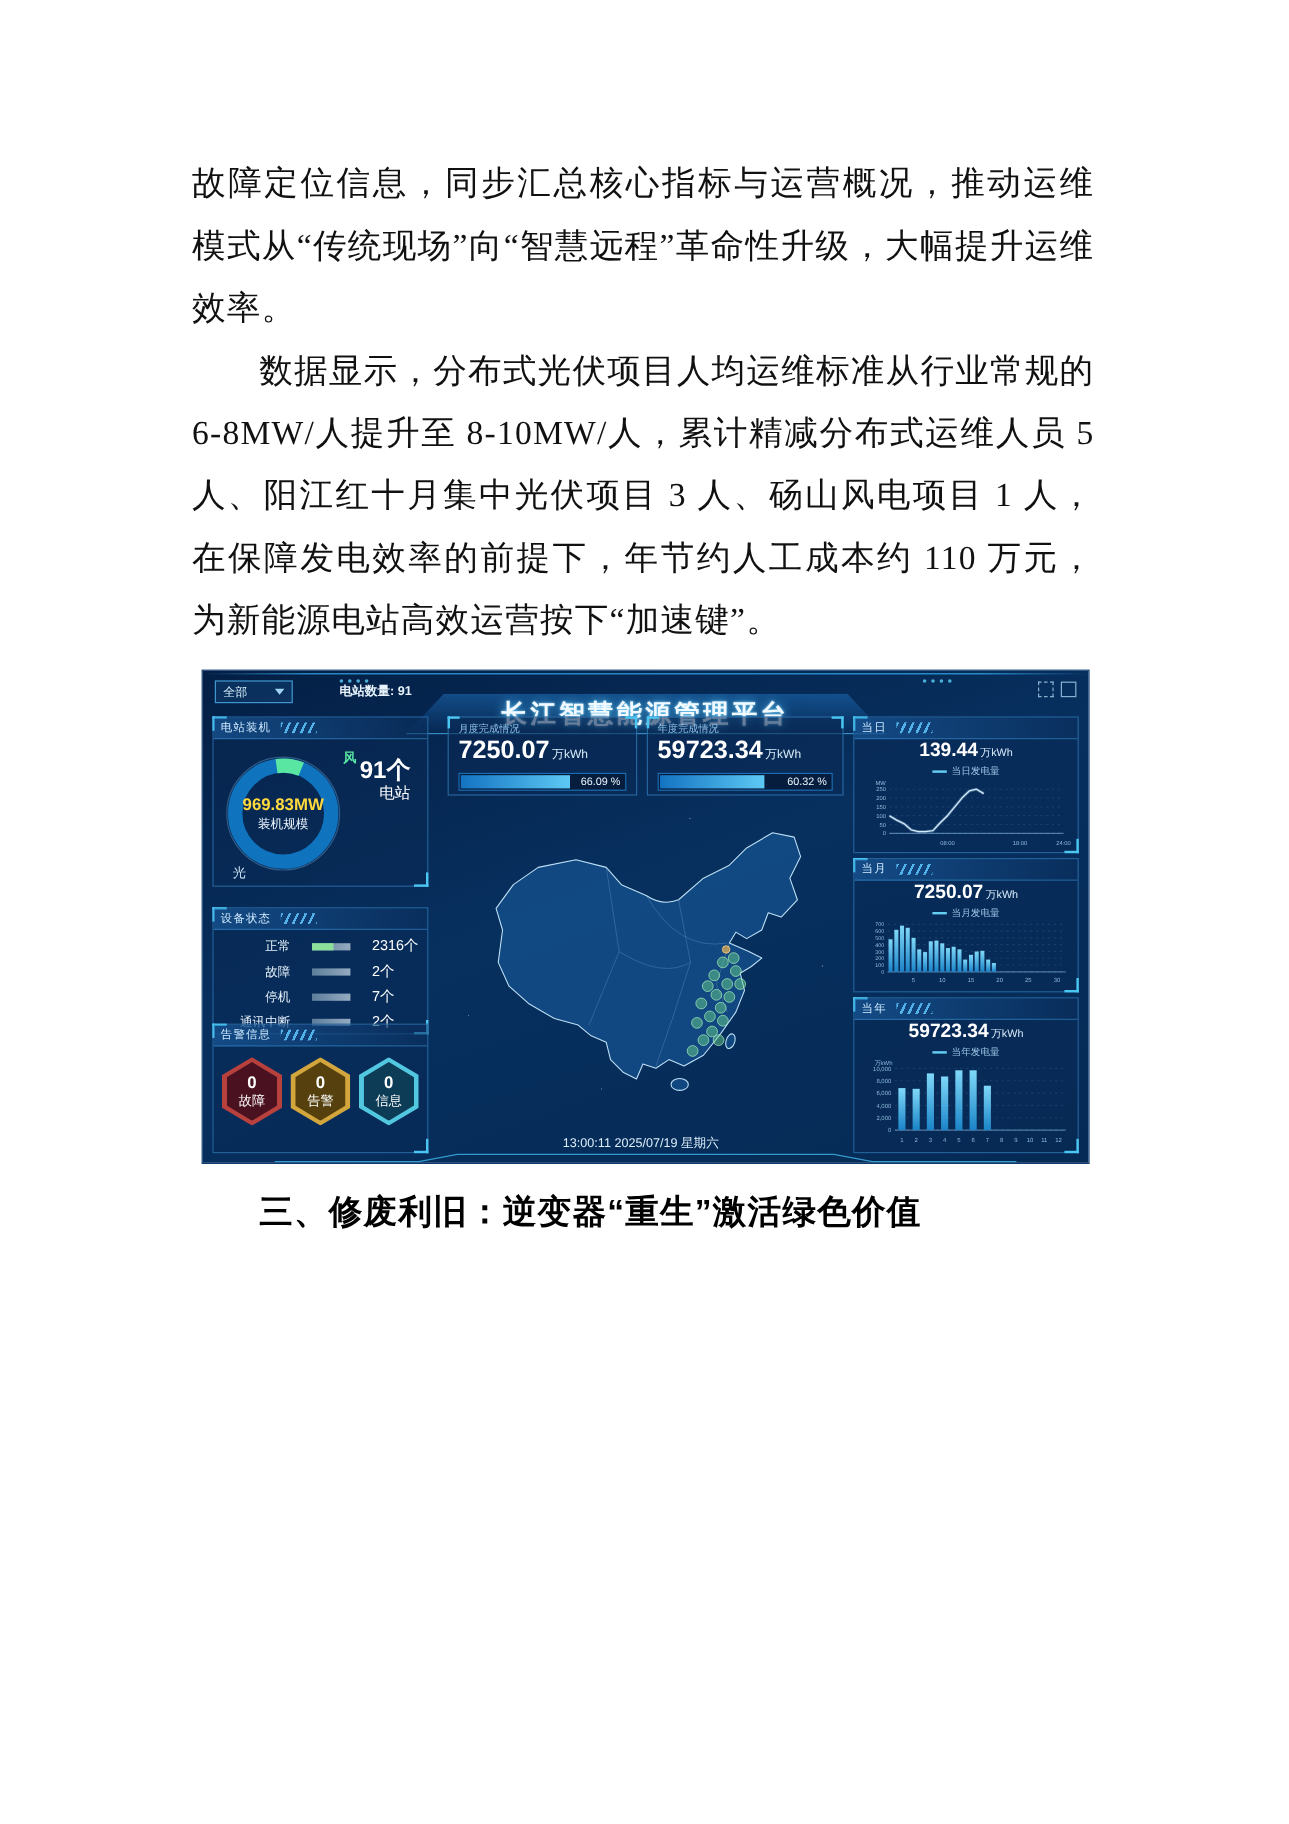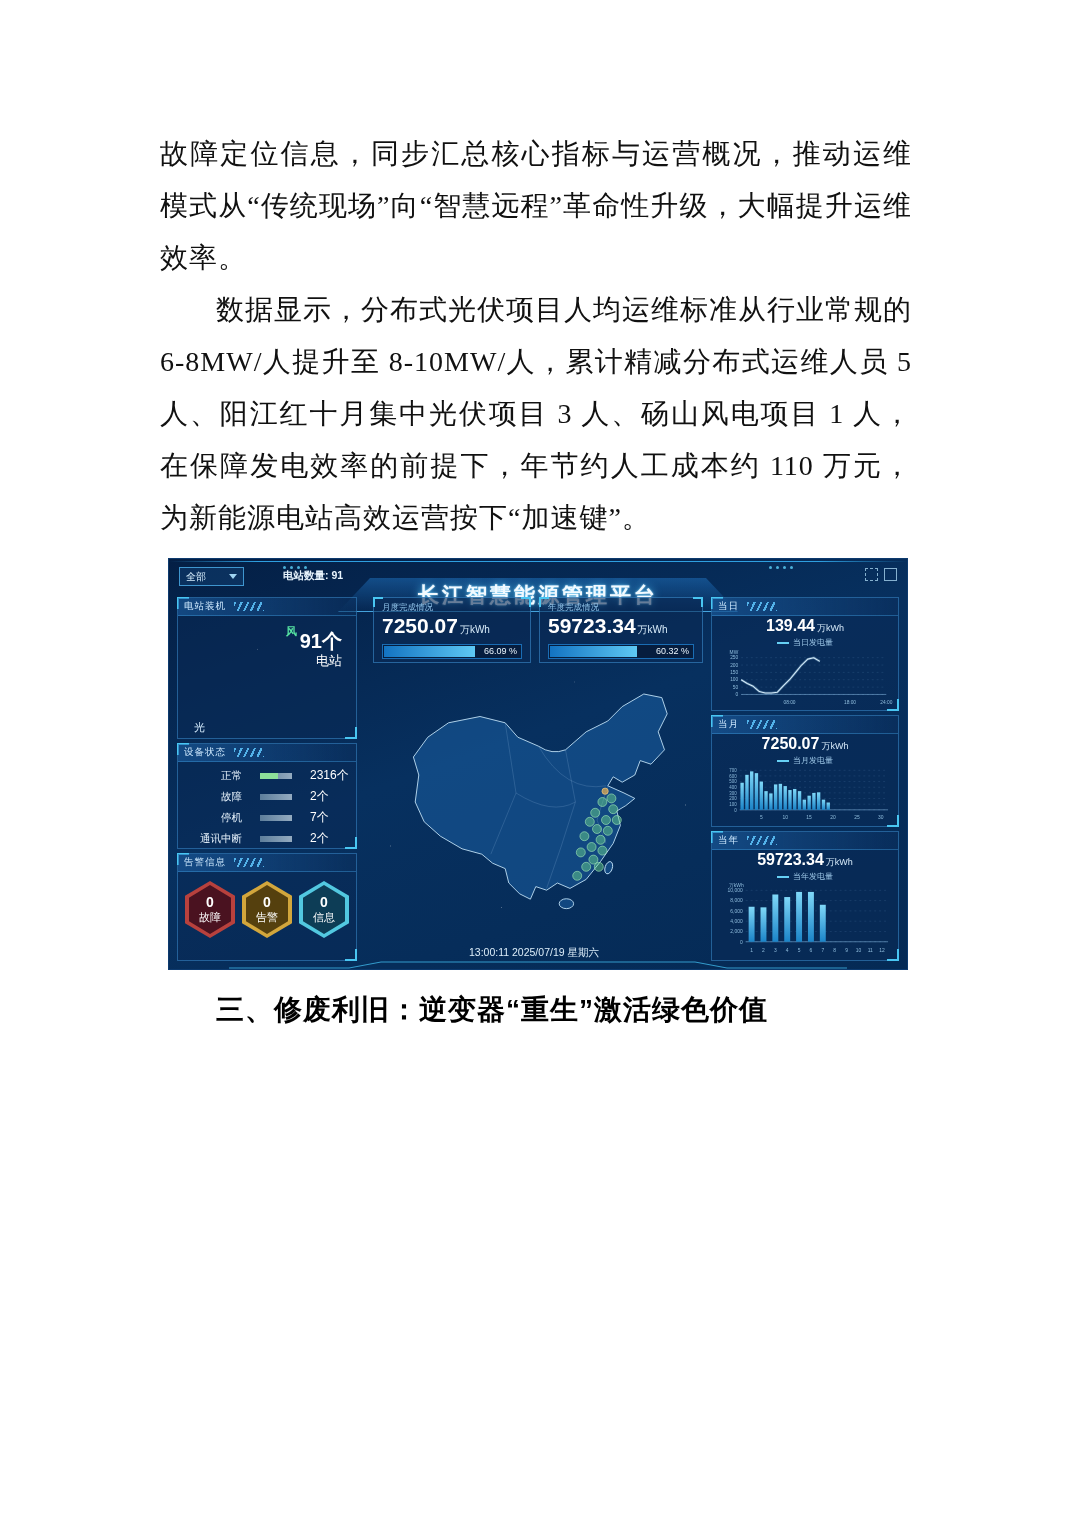--- a/index.html
+++ b/index.html
@@ -46,21 +46,21 @@
   .panel::after{content:"";position:absolute;bottom:-1px;right:-1px;width:10px;height:10px;
       border-bottom:2px solid #49c6f2;border-right:2px solid #49c6f2;}
   .ptitle{position:absolute;top:0;left:0;right:0;height:17px;display:flex;align-items:center;padding:0 6px;
       border-bottom:1px solid rgba(60,150,215,.45);
       background:linear-gradient(90deg,rgba(30,100,170,.55),rgba(30,100,170,.05));text-align:center;}
   .ptag{font-size:9.5px;color:#cfeaff;letter-spacing:1px;}
   .stripes{margin-left:8px;width:30px;height:9px;
       background:repeating-linear-gradient(115deg,rgba(90,190,245,.9) 0 2px,transparent 2px 6px);}
 
   #p-install{left:8px;top:38px;width:180px;height:142px;}
-  #p-device{left:8px;top:184px;width:180px;height:106px;}
+  #p-device{left:8px;top:197px;width:180px;height:106px;}
   #p-alarm{left:8px;top:294px;width:180px;height:108px;}
   #p-day{left:542px;top:38px;width:188px;height:114px;}
   #p-month{left:542px;top:156px;width:188px;height:112px;}
   #p-year{left:542px;top:272px;width:188px;height:130px;}
 
   .donut-wrap{position:absolute;left:6px;top:22px;width:104px;height:116px;}
   .donut-center{position:absolute;left:2px;top:8px;width:100px;height:100px;display:flex;flex-direction:column;
       align-items:center;justify-content:center;gap:2px;}
   .cap-val{color:#ffd93d;font-weight:bold;font-size:14px;}
   .cap-lab{color:#eef6fd;font-size:10.5px;}
@@ -145,20 +145,31 @@
       <div class="db-wicons">
         <span class="wicon fs"></span>
         <span class="wicon"></span>
       </div>
 
       <div class="panel" id="p-install">
         <div class="ptitle">
             <span class="ptag">电站装机</span>
             <span class="stripes"></span>
           </div>
+        <div class="donut-wrap">
+          <svg viewBox="0 0 104 116" width="104" height="116">
+            <circle cx="52" cy="58" r="47" fill="none" stroke="rgba(140,210,255,0.30)" stroke-width="1"></circle>
+            <circle cx="52" cy="58" r="40" fill="none" stroke="#1079c8" stroke-width="12" opacity="0.92"></circle>
+            <circle cx="52" cy="58" r="40" fill="none" stroke="#58e6a2" stroke-width="12" stroke-dasharray="21 230.3" transform="rotate(-98 52 58)"></circle>
+          </svg>
+          <div class="donut-center">
+            <span class="cap-val">969.83MW</span>
+            <span class="cap-lab">装机规模</span>
+          </div>
+        </div>
         <span class="lab-wind">风</span>
         <span class="lab-solar">光</span>
         <span class="count-val">91个</span>
         <span class="count-lab">电站</span>
       </div>
 
       <div class="panel" id="p-device">
         <div class="ptitle">
             <span class="ptag">设备状态</span>
             <span class="stripes"></span>

